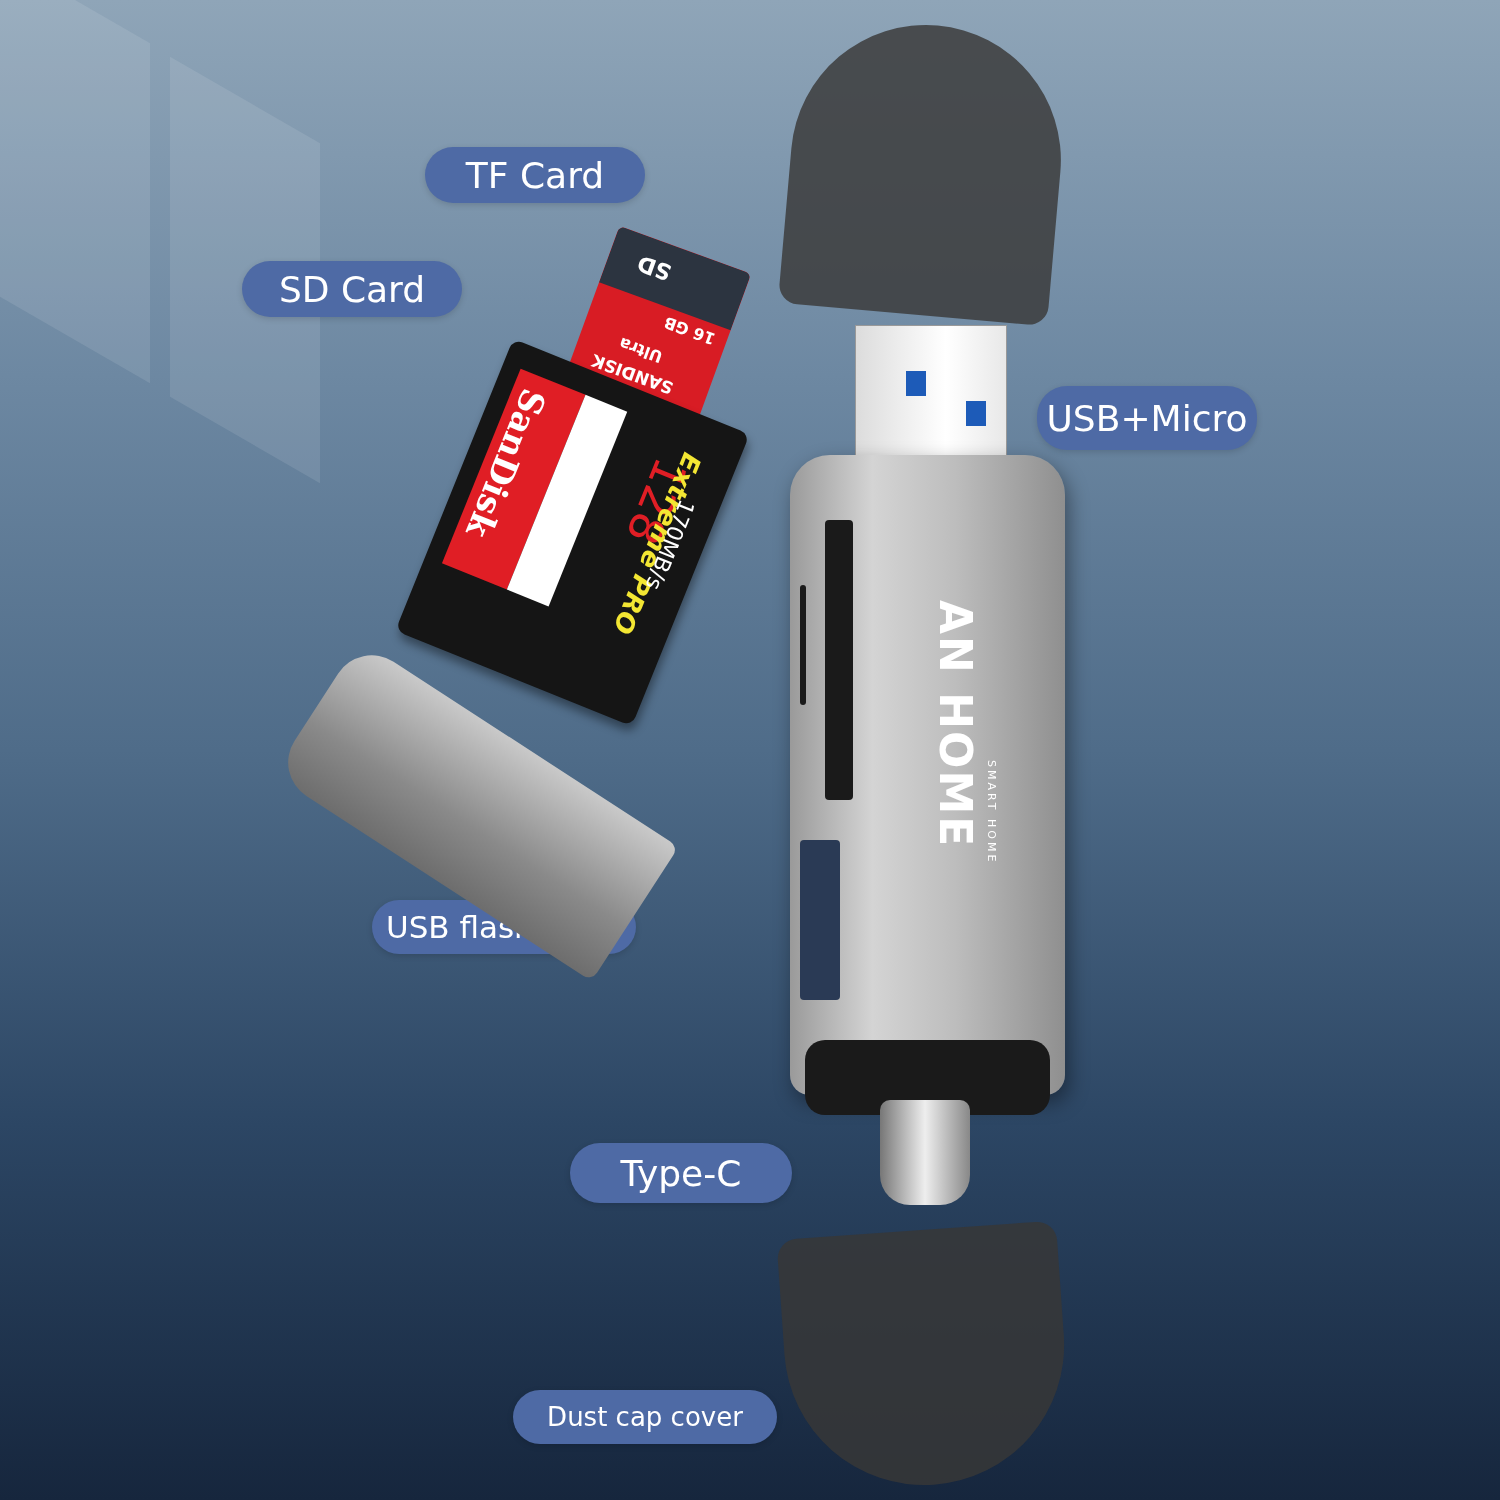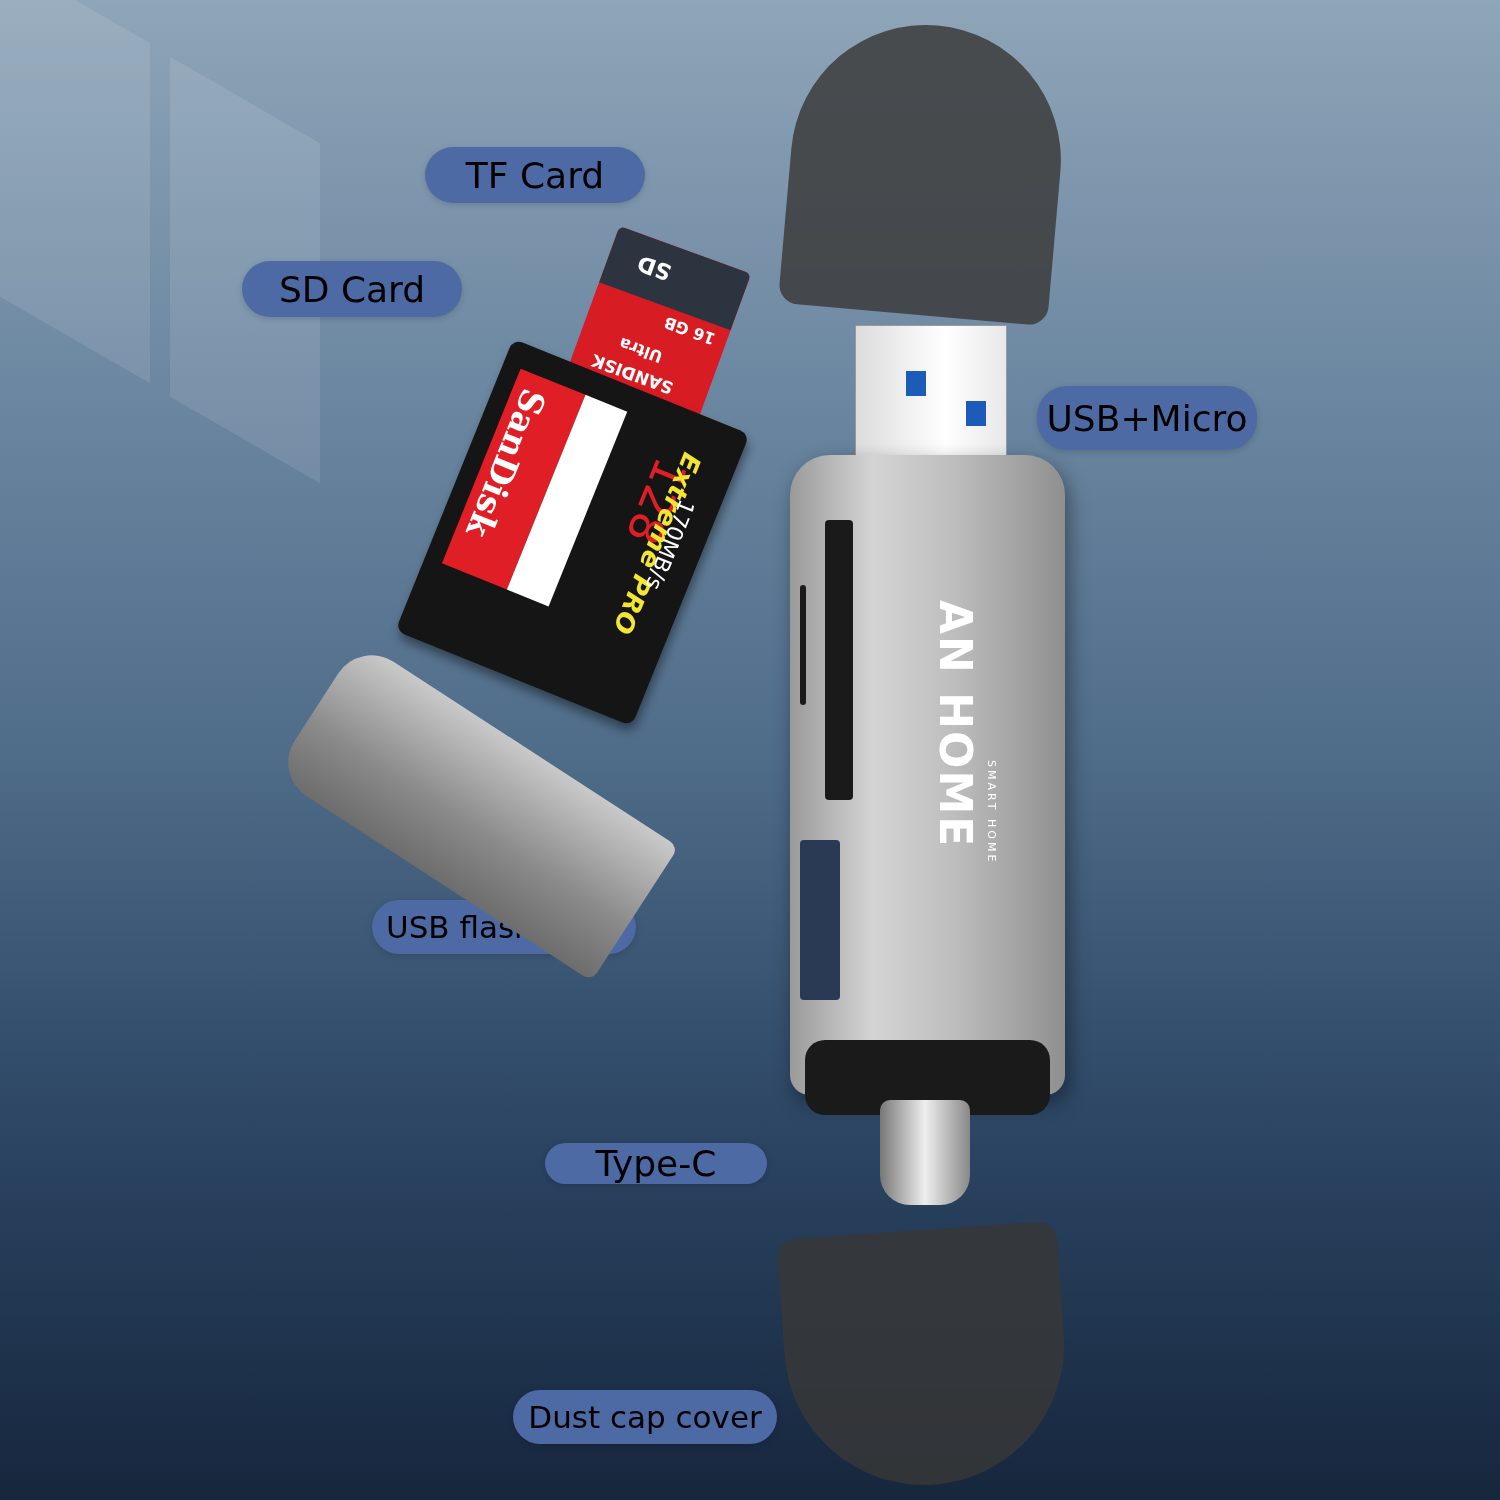--- a/index.html
+++ b/index.html
@@ -1,20 +1,20 @@
 <!DOCTYPE html>
 <html><head>
   <meta charset="utf-8">
   <style>
     html, body { margin:0; padding:0; }
     body { width:1500px; height:1500px; overflow:hidden; position:relative;
       background: linear-gradient(180deg, #8fa5b8 0%, #6d88a2 25%, #4f6c89 50%, #2c4664 75%, #16263d 100%);
       font-family: "DejaVu Sans", sans-serif; }
     .window-light { position:absolute; background: rgba(255,255,255,0.10); }
-    .pill { position:absolute; background:#4e6aa5; color:#000000; border-radius:30px;
+    .pill { position:absolute; background:#4e6aa5; color:#ffffff; border-radius:30px;
       display:flex; align-items:center; justify-content:center; font-size:36px;
       box-shadow: 0 2px 6px rgba(0,0,0,0.15); }
     
     .tf { position:absolute; left:588px; top:245px; width:140px; height:160px;
       transform: rotate(20deg); border-radius:6px; overflow:hidden; background:#d81c24; }
     .tf .top { height:60px; background:#2c3440; }
     .tf .t { position:absolute; color:#fff; font-weight:bold; transform: rotate(180deg); }
     
     .sd { position:absolute; left:445px; top:375px; width:255px; height:315px; background:#151515;
       border-radius:10px; transform: rotate(22deg); box-shadow: 4px 6px 10px rgba(0,0,0,0.4); }
@@ -50,22 +50,22 @@
 </head>
 <body>
 
 <div class="window-light" style="left:0;top:0;width:150px;height:340px;transform:skewY(30deg);"></div>
 <div class="window-light" style="left:170px;top:100px;width:150px;height:340px;transform:skewY(30deg);"></div>
 
 <div class="pill" style="left:425px;top:147px;width:220px;height:56px;">TF Card</div>
 <div class="pill" style="left:242px;top:261px;width:220px;height:56px;">SD Card</div>
 <div class="pill" style="left:1037px;top:386px;width:220px;height:64px;">USB+Micro</div>
 <div class="pill" style="left:372px;top:900px;width:264px;height:54px;font-size:31px;">USB flash drive</div>
-<div class="pill" style="left:545px;top:1143px;width:222px;height:41px;">Type-C</div>
-<div class="pill" style="left:513px;top:1390px;width:264px;height:54px;font-size:31px;">Dust cap cover</div>
+<div class="pill" style="left:570px;top:1143px;width:222px;height:60px;">Type-C</div>
+<div class="pill" style="left:513px;top:1390px;width:264px;height:54px;font-size:26px;">Dust cap cover</div>
 
 <div class="cap-top"></div>
 
 <div class="tf">
   <div class="top"></div>
   <span class="t" style="left:30px;top:15px;font-size:22px;">SD</span>
   <span class="t" style="left:75px;top:65px;font-size:16px;">16 GB</span>
   <span class="t" style="left:40px;top:100px;font-size:16px;">Ultra</span>
   <span class="t" style="left:20px;top:125px;font-size:17px;">SANDISK</span>
 </div>

